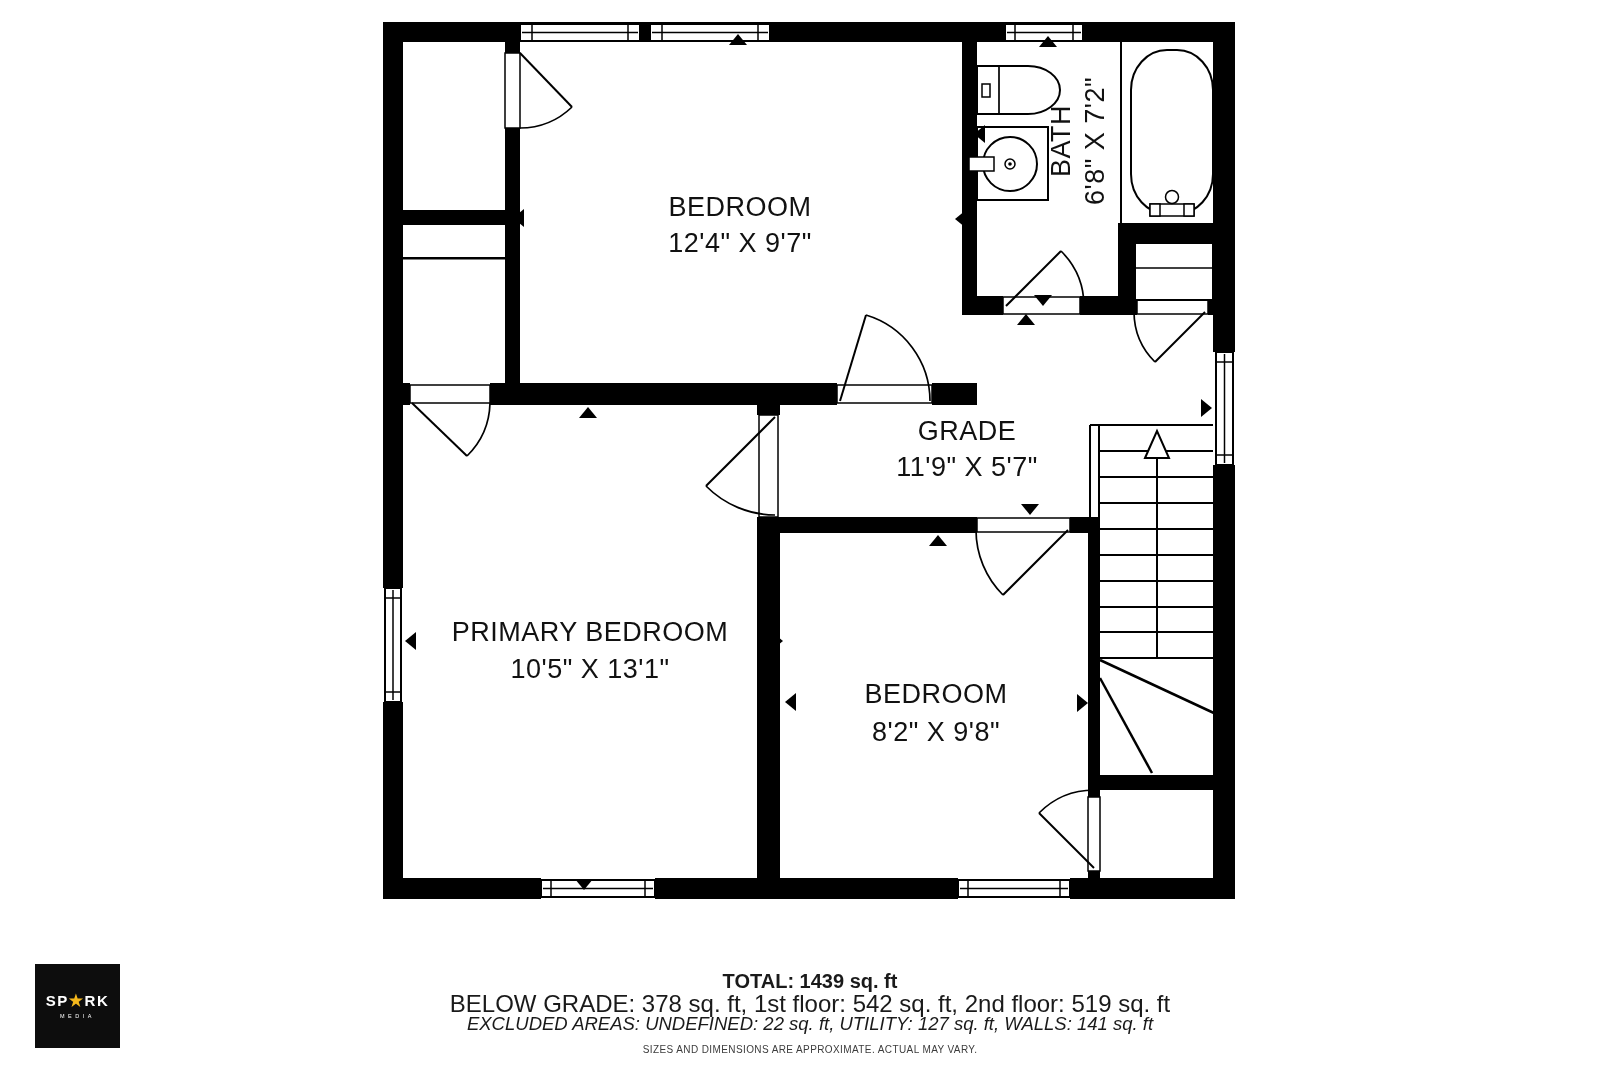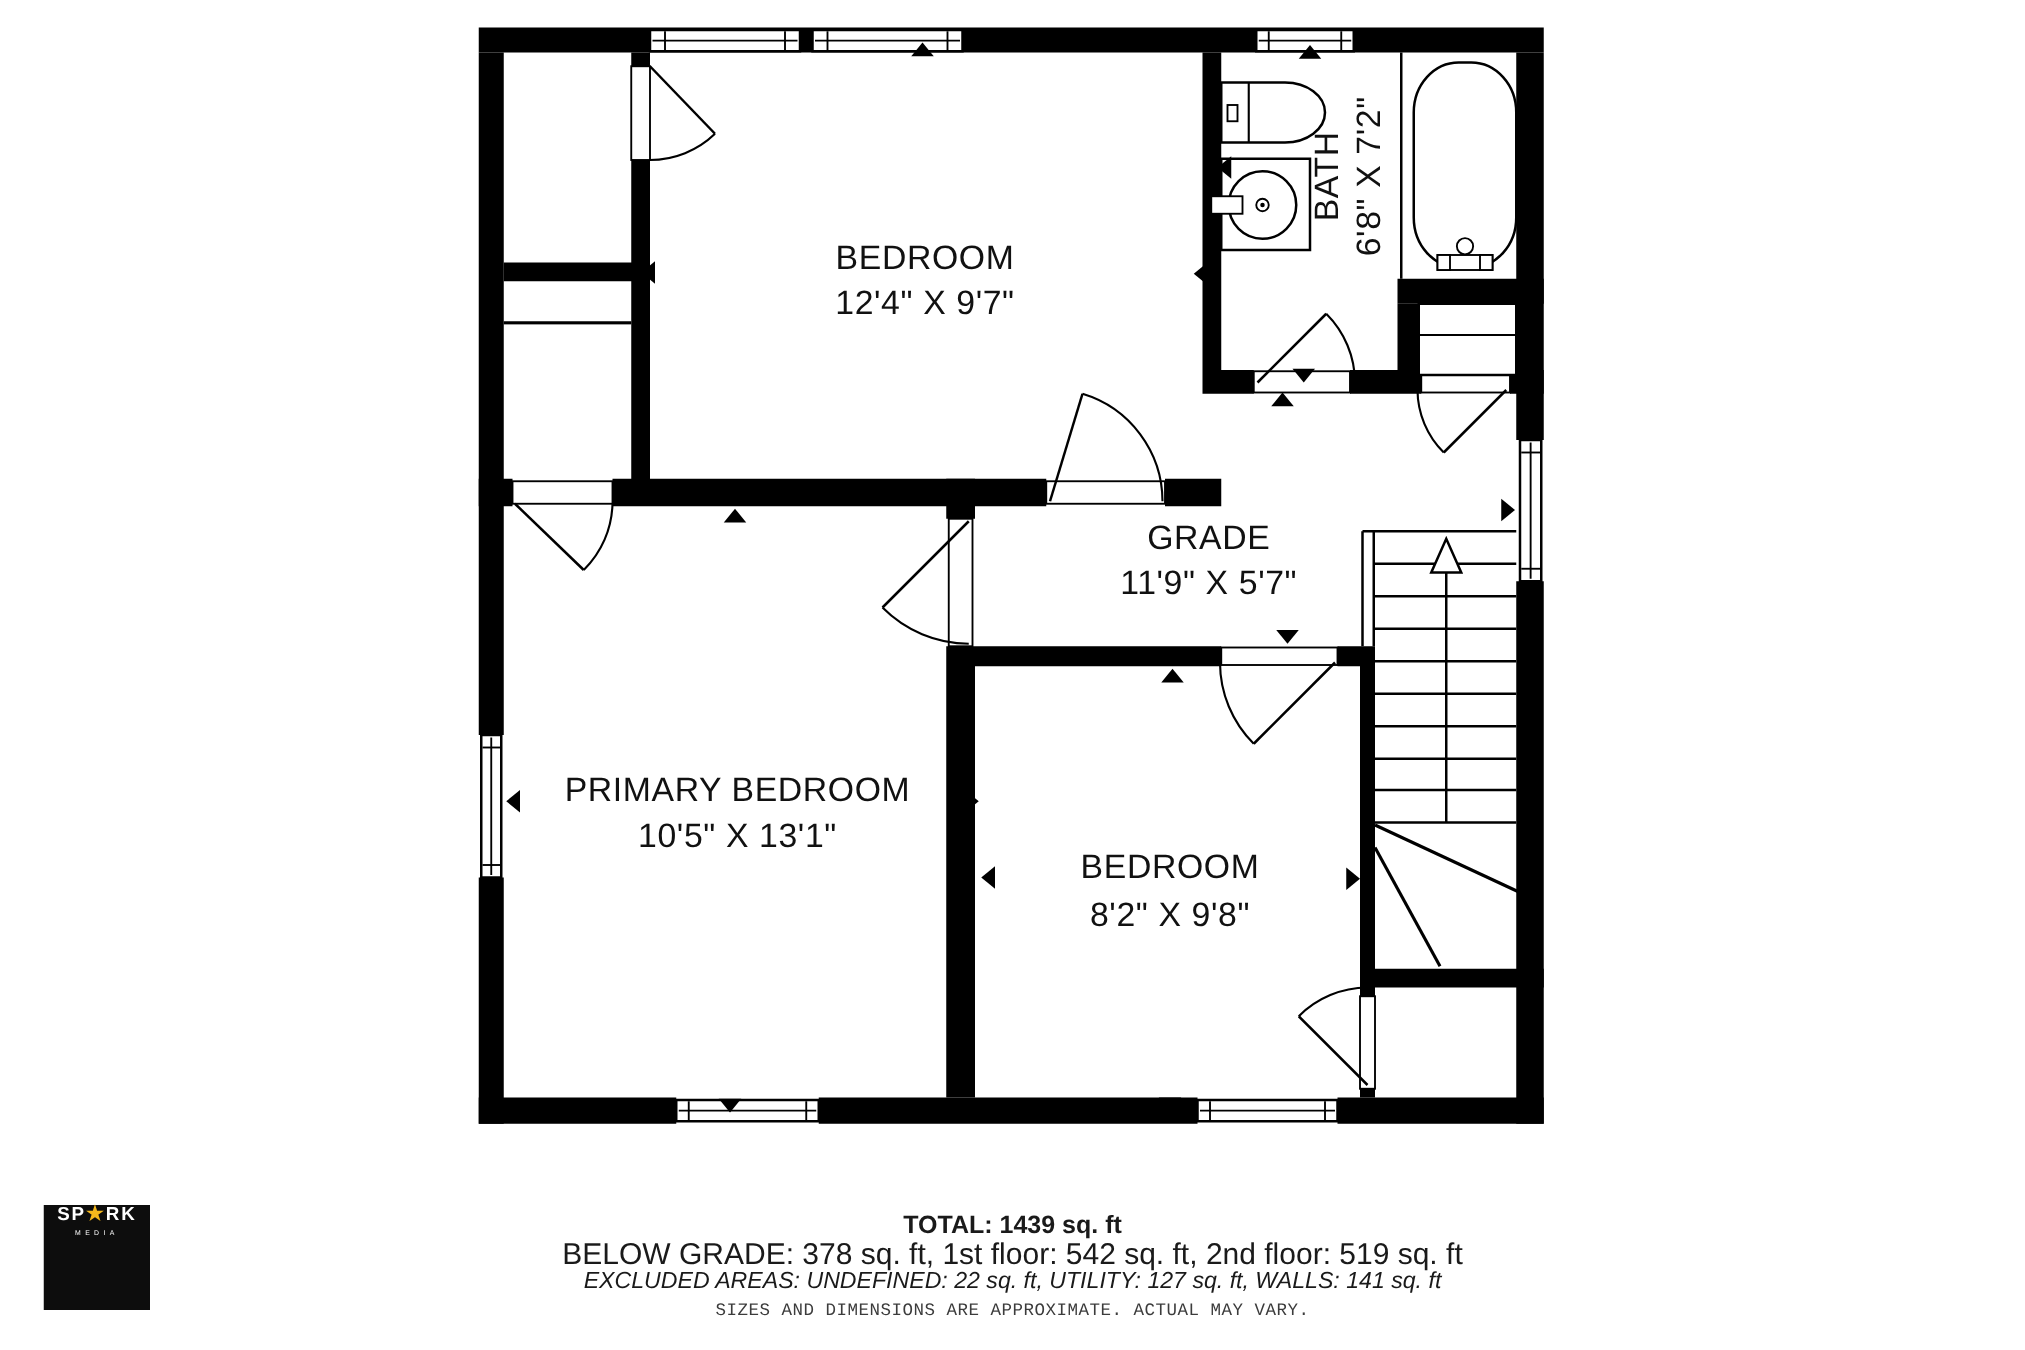--- a/index.html
+++ b/index.html
@@ -7,23 +7,23 @@
         font-family:"Liberation Sans", sans-serif;}
   .plan-svg{position:absolute;left:0;top:0;}
   .lbl{position:absolute;transform:translate(-50%,-50%);color:#111;font-size:27px;
        letter-spacing:.5px;white-space:nowrap;font-weight:400;}
   .lbl.rot{transform:translate(-50%,-50%) rotate(-90deg);text-align:center;line-height:34px;}
   .summary{position:absolute;left:810px;transform:translate(-50%,-50%);color:#1a1a1a;
            white-space:nowrap;}
   .summary.total{font-weight:700;font-size:20px;top:981px;}
   .summary.line2{font-size:24px;top:1004px;}
   .summary.line3{font-size:18.5px;top:1024px;font-style:italic;}
-  .summary.small{font-size:14px;color:#3c3c3c;top:1049px;letter-spacing:.4px;font-family:Liberation Mono, monospace;}
+  .summary.small{font-size:10px;color:#3c3c3c;top:1049px;letter-spacing:.4px;}
   .logo{position:absolute;left:35px;top:964px;width:85px;height:84px;background:#0d0d0d;
-        display:flex;flex-direction:column;align-items:center;}
+        display:flex;flex-direction:column;align-items:center;justify-content:center;}
   .logo .brand{color:#fff;font-weight:700;font-size:15px;letter-spacing:1.5px;line-height:16px;}
   .logo .star{font-size:16px;line-height:14px;}
   .logo .sub{color:#fff;font-size:5.5px;letter-spacing:3.5px;margin-top:4px;}
 </style>
 </head>
 <body>
 
 <div class="page">
 
   <svg class="plan-svg" width="1620" height="1080" viewBox="0 0 1620 1080">

